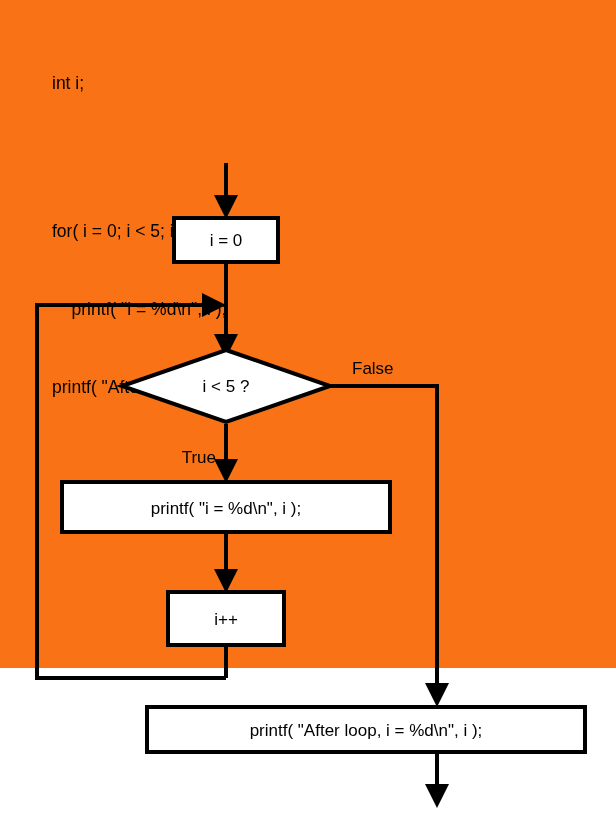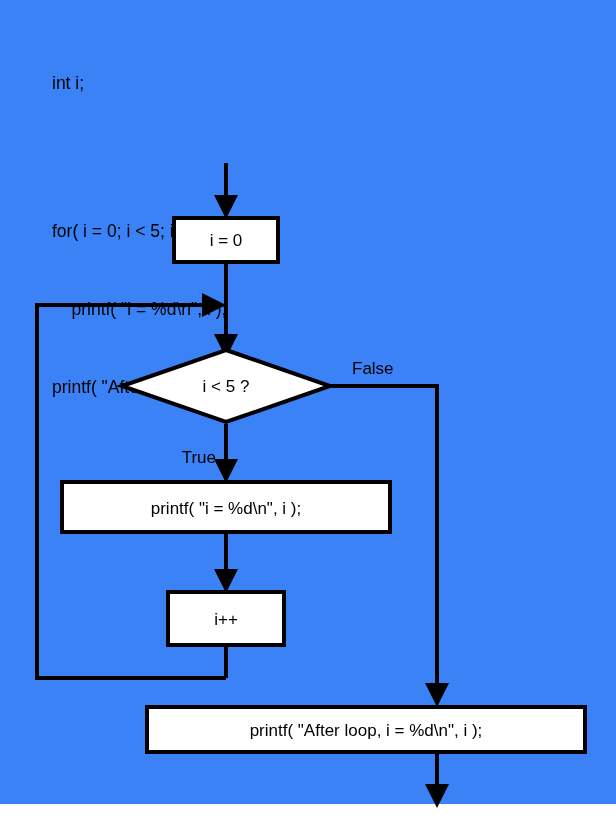--- a/index.html
+++ b/index.html
@@ -10,22 +10,22 @@
   body {
     width: 616px;
     height: 832px;
     font-family: "Liberation Sans", sans-serif;
     color: #000000;
     overflow: hidden;
   }
   #canvas {
     position: relative;
     width: 616px;
-    height: 804px;
-    background: #3b82f6;
+    height: 668px;
+    background: #f97316;
   }
   #flow-svg {
     position: absolute;
     left: 0;
     top: 0;
     width: 616px;
     height: 832px;
   }
   .code-block {
     position: absolute;

